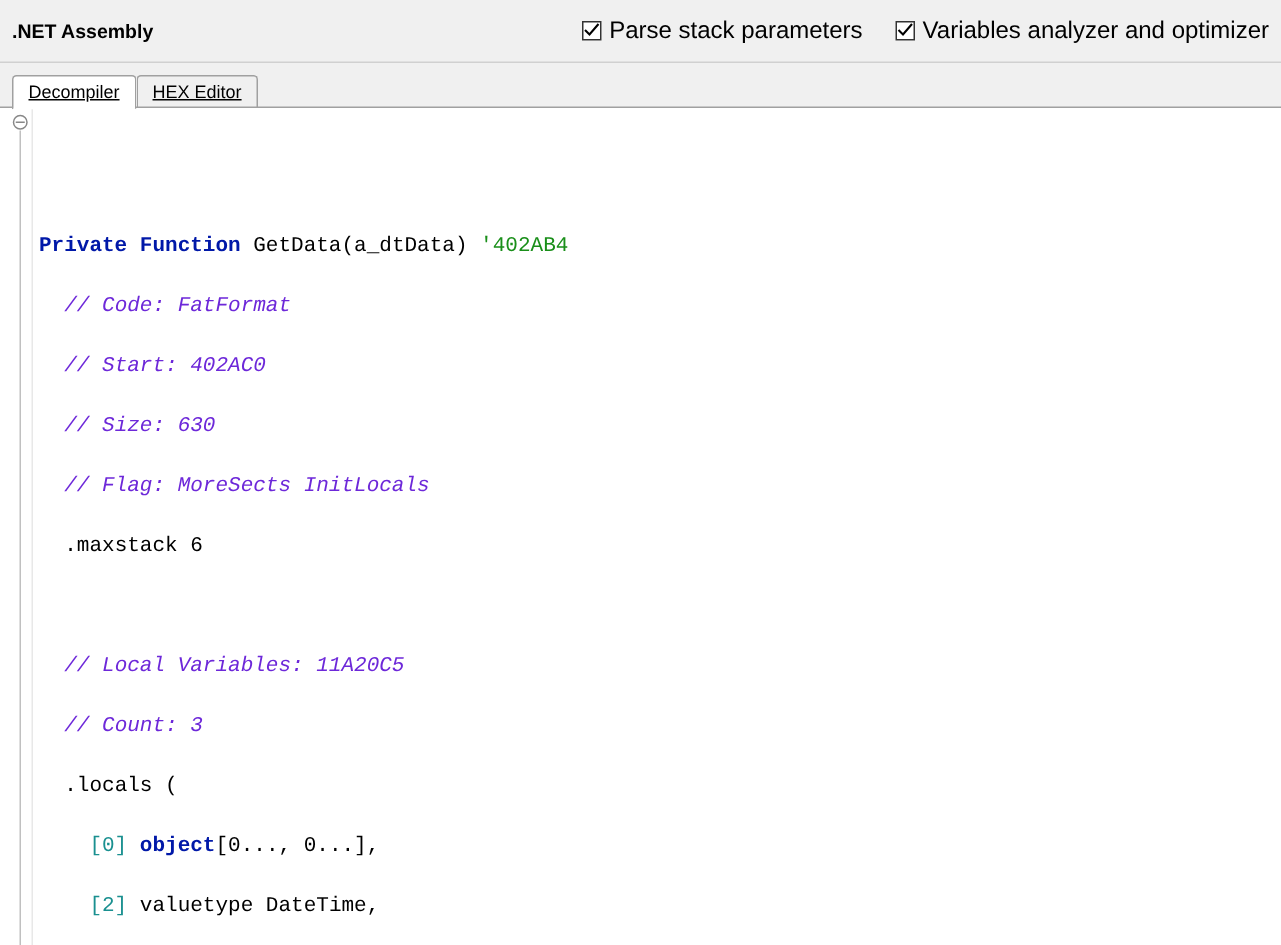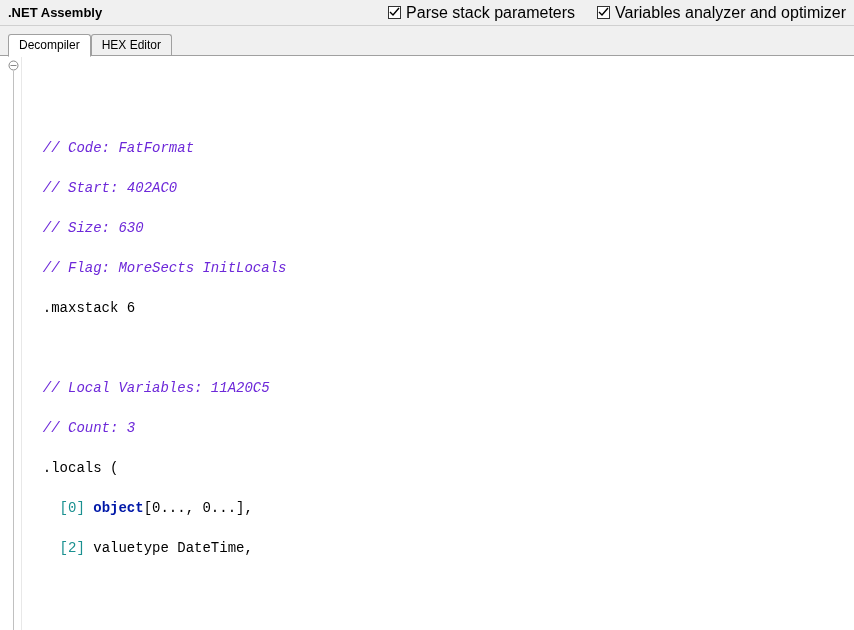--- a/index.html
+++ b/index.html
@@ -12,21 +12,21 @@
     width: 854px;
     height: 630px;
     overflow: hidden;
   }
   .header {
     display: flex;
     align-items: center;
     padding: 4px 8px;
     background: #f0f0f0;
     border-bottom: 1px solid #d0d0d0;
-    height: 26px;
+    height: 42px;
   }
   .title {
     font-weight: bold;
     font-size: 13px;
     flex: 0 0 auto;
   }
   .header-spacer { flex: 1; }
   .chk {
     display: flex;
     align-items: center;
@@ -43,20 +43,21 @@
     justify-content: center;
     margin-right: 5px;
   }
   .chk-box svg { display: block; }
   .chk-label { font-size: 16px; }
   .tabbar {
     display: flex;
     padding: 8px 8px 0 8px;
     background: #f0f0f0;
     position: relative;
+    text-decoration: underline;
   }
   .tabbar::after {
     content: "";
     position: absolute;
     left: 0; right: 0; bottom: 0;
     height: 1px;
     background: #a0a0a0;
   }
   .tab {
     padding: 3px 10px 4px 10px;
@@ -156,20 +157,21 @@
   <div class="gutter">
     <span class="fold">
       <svg width="11" height="11" viewBox="0 0 11 11">
           <circle cx="5.5" cy="5.5" r="4.5" fill="none" stroke="#888" stroke-width="1"></circle>
           <line x1="2.5" y1="5.5" x2="8.5" y2="5.5" stroke="#888" stroke-width="1"></line>
         </svg>
     </span>
     <div class="foldline"></div>
   </div>
   <div class="code-lines">
+<div class="ln"><span class="kw">Private</span> <span class="kw">Function</span><span class="fn"> GetData(a_dtData) </span><span class="addr">'402AB4</span></div>
 <div class="ln">  <span class="cm">// Code: FatFormat</span></div>
 <div class="ln">  <span class="cm">// Start: 402AC0</span></div>
 <div class="ln">  <span class="cm">// Size: 630</span></div>
 <div class="ln">  <span class="cm">// Flag: MoreSects InitLocals</span></div>
 <div class="ln">  <span class="plain">.maxstack 6</span></div>
 <div class="ln"> </div>
 <div class="ln">  <span class="cm">// Local Variables: 11A20C5</span></div>
 <div class="ln">  <span class="cm">// Count: 3</span></div>
 <div class="ln">  <span class="plain">.locals (</span></div>
 <div class="ln">    <span class="idx">[0]</span> <span class="kw">object</span><span class="plain">[0..., 0...],</span></div>

